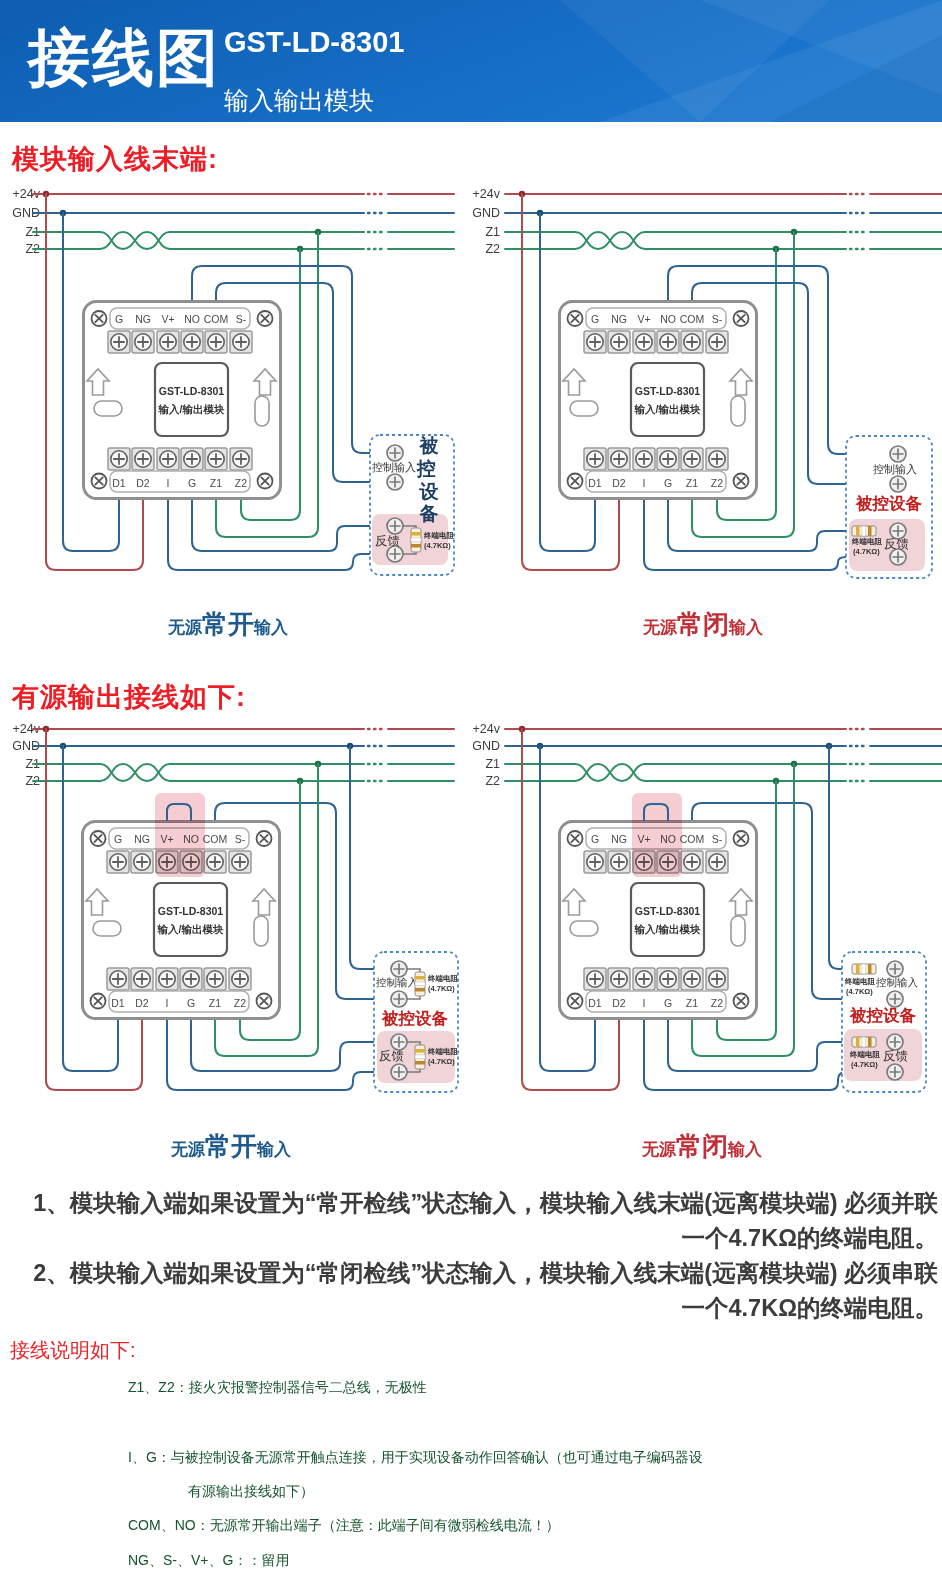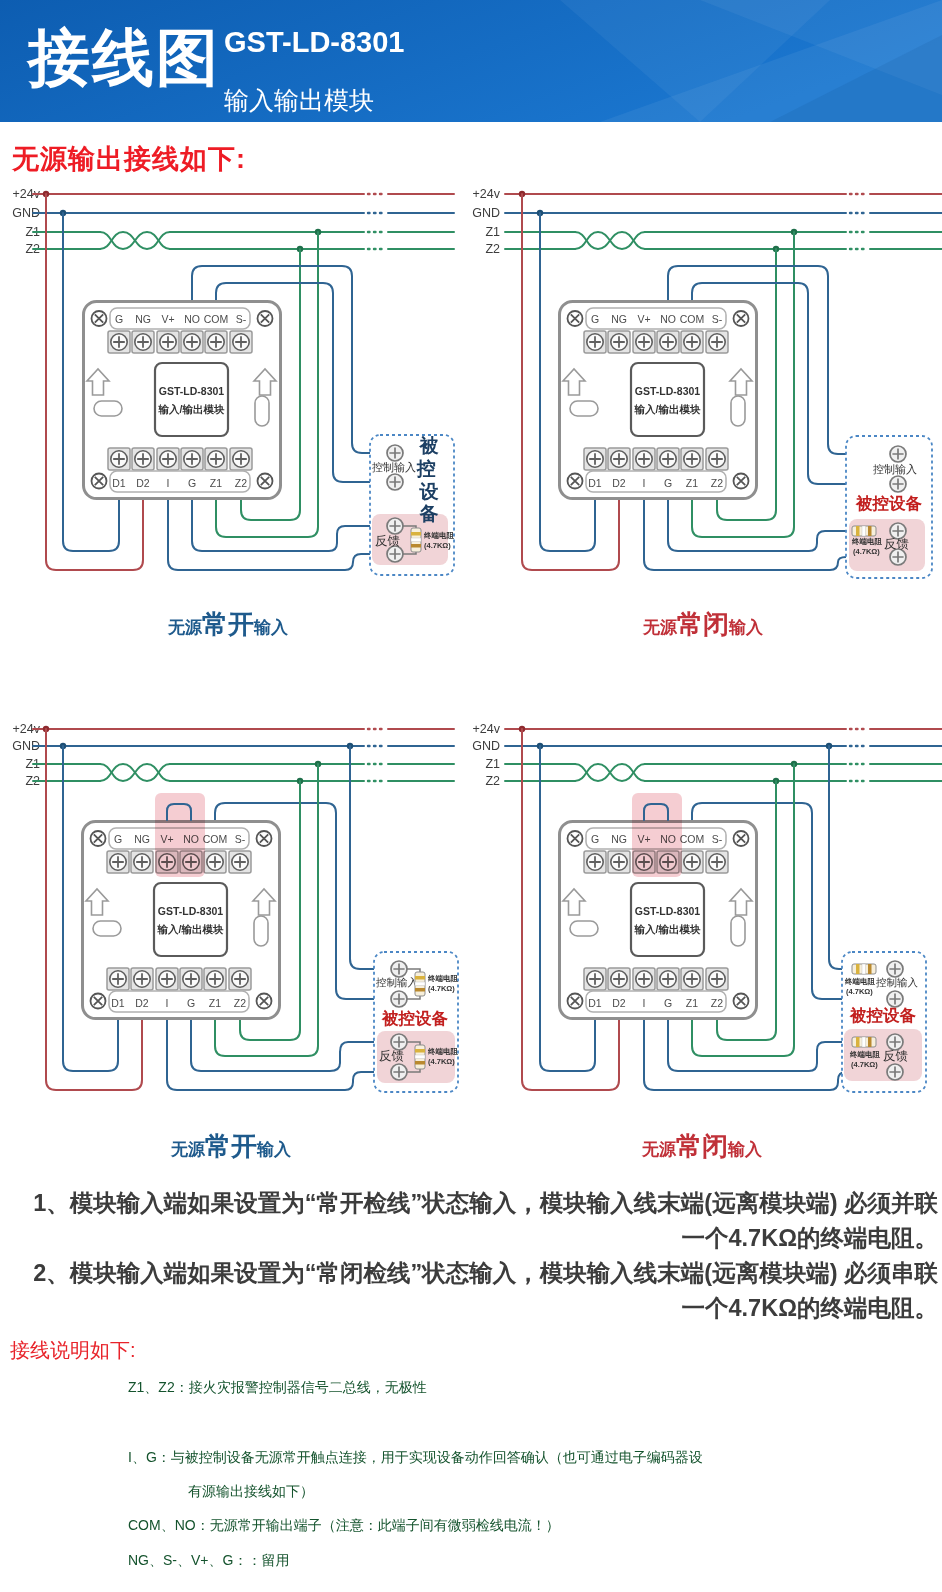--- a/index.html
+++ b/index.html
@@ -135,21 +135,21 @@
       <polygon points="560,0 700,122 830,0" fill="rgba(255,255,255,0.05)"></polygon>
       <polygon points="600,122 942,0 942,122" fill="rgba(255,255,255,0.06)"></polygon>
       <polygon points="700,0 942,95 942,0" fill="rgba(255,255,255,0.05)"></polygon>
       <polygon points="770,122 942,35 942,122" fill="rgba(10,60,120,0.10)"></polygon>
     </svg>
     <div class="banner-title">接线图</div>
     <div class="banner-model">GST-LD-8301</div>
     <div class="banner-sub">输入输出模块</div>
   </div>
 
-  <div class="sec-h s1">无源输出接线如下:</div>
+  <div class="sec-h s1">模块输入线末端:</div>
 
   <svg class="diag" style="top:180px" width="942" height="472" viewBox="0 180 942 472">
 
     <g>
       <g>
         <text class="busT" x="40" y="198" text-anchor="end">+24v</text>
         <text class="busT" x="40" y="217" text-anchor="end">GND</text>
         <text class="busT" x="40" y="236" text-anchor="end">Z1</text>
         <text class="busT" x="40" y="253" text-anchor="end">Z2</text>
         <path class="wr" d="M33,194 H364"></path>
@@ -259,20 +259,21 @@
         <text class="rlab" x="852" y="544">终端电阻</text>
         <text class="rlab" x="853" y="554">(4.7KΩ)</text>
         <text class="cn12" x="884" y="548">反馈</text>
       </g>
       <text class="cap capR" x="703" y="633" text-anchor="middle">
         <tspan font-size="17">无源</tspan><tspan font-size="26">常闭</tspan><tspan font-size="17">输入</tspan>
       </text>
     </g>
   </svg>
 
+  <div class="sec-h s2">有源输出接线如下:</div>
 
   <svg class="diag" style="top:713px" width="942" height="457" viewBox="0 713 942 457">
 
     <g>
       <g>
         <text class="busT" x="40" y="733" text-anchor="end">+24v</text>
         <text class="busT" x="40" y="750" text-anchor="end">GND</text>
         <text class="busT" x="40" y="768" text-anchor="end">Z1</text>
         <text class="busT" x="40" y="785" text-anchor="end">Z2</text>
         <path class="wr" d="M33,729 H364"></path>

